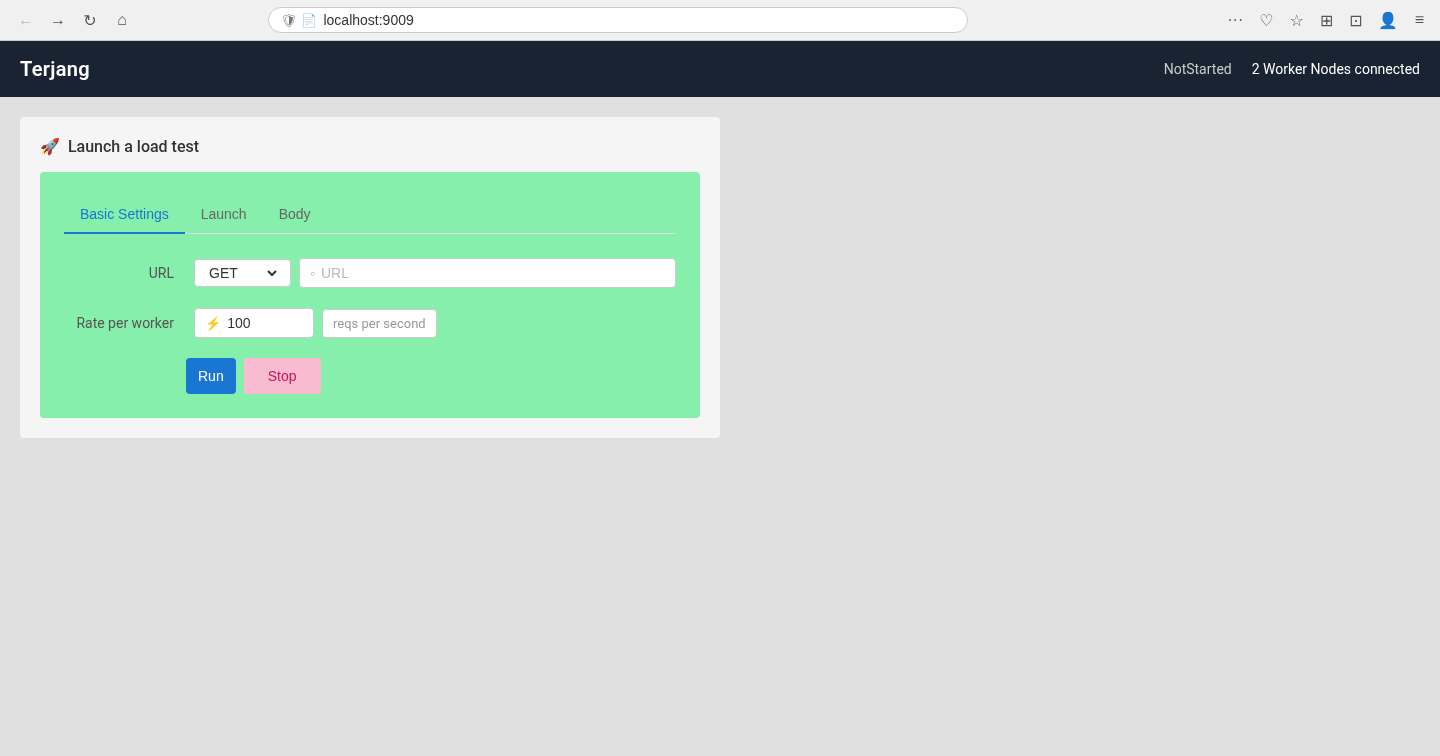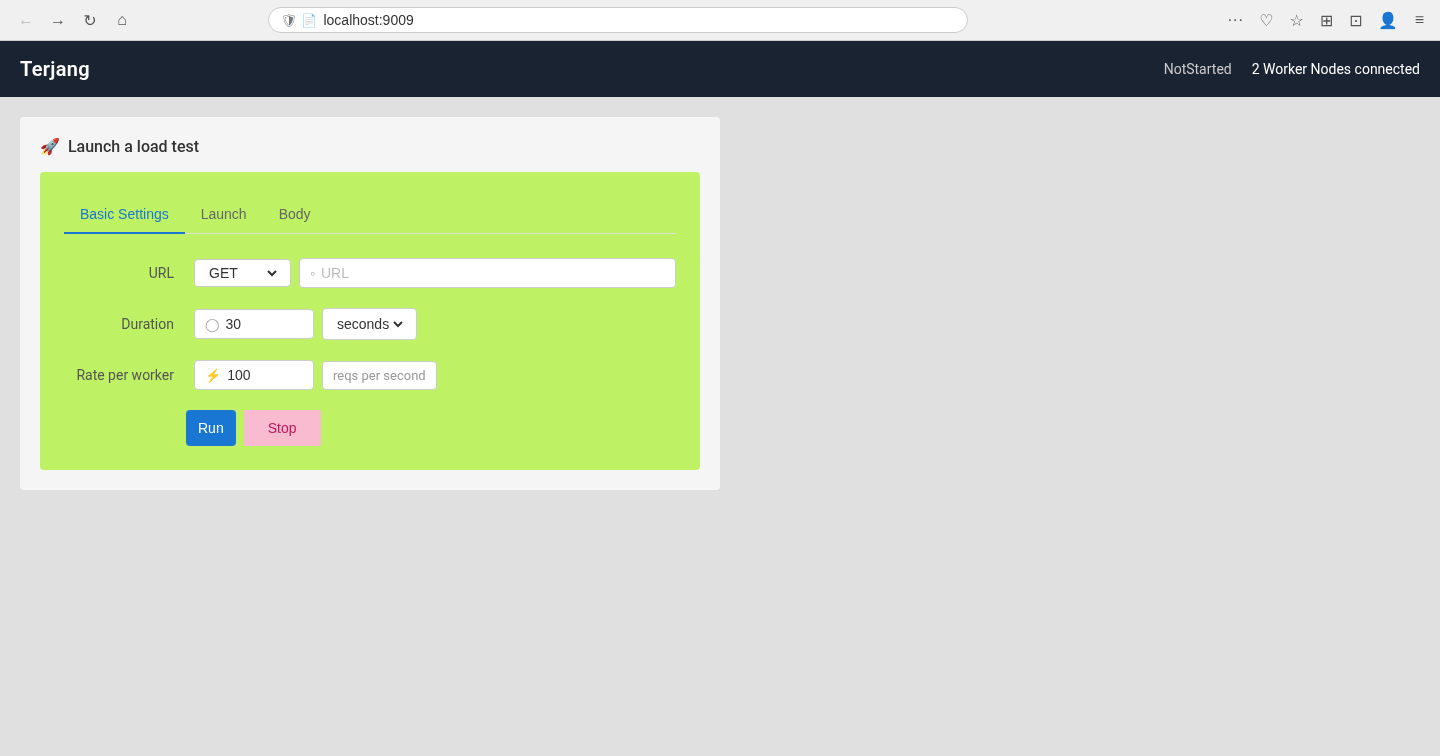--- a/index.html
+++ b/index.html
@@ -130,21 +130,21 @@
       align-items: center;
       gap: 8px;
       margin-bottom: 16px;
       font-size: 16px;
       font-weight: 500;
       color: #333;
     }
 
     
     .card {
-      background: #bef264;
+      background: #86efac;
       border-radius: 4px;
       padding: 24px;
     }
 
     
     .tabs {
       display: flex;
       gap: 0;
       border-bottom: 1px solid #ddd;
       margin-bottom: 24px;
@@ -400,35 +400,20 @@
               <option value="PATCH">PATCH</option>
             </select>
           </div>
           <div class="url-input-wrapper">
             <span class="url-icon">◦</span>
             <input class="url-input" type="text" placeholder="URL" style="">
           </div>
         </div>
       </div>
 
-      <div class="form-row">
-        <label class="form-label">Duration</label>
-        <div class="form-controls">
-          <div class="duration-input-wrapper">
-            <span class="duration-icon">◯</span>
-            <input class="duration-input" type="number" value="30" style="">
-          </div>
-          <div class="unit-select-wrapper">
-            <select class="unit-select">
-              <option value="seconds">seconds</option>
-              <option value="minutes">minutes</option>
-            </select>
-          </div>
-        </div>
-      </div>
 
       <div class="form-row">
         <label class="form-label">Rate per worker</label>
         <div class="form-controls">
           <div class="rate-input-wrapper">
             <span class="rate-icon">⚡</span>
             <input class="rate-input" type="number" value="100" style="">
           </div>
           <span class="rate-unit">reqs per second</span>
         </div>

